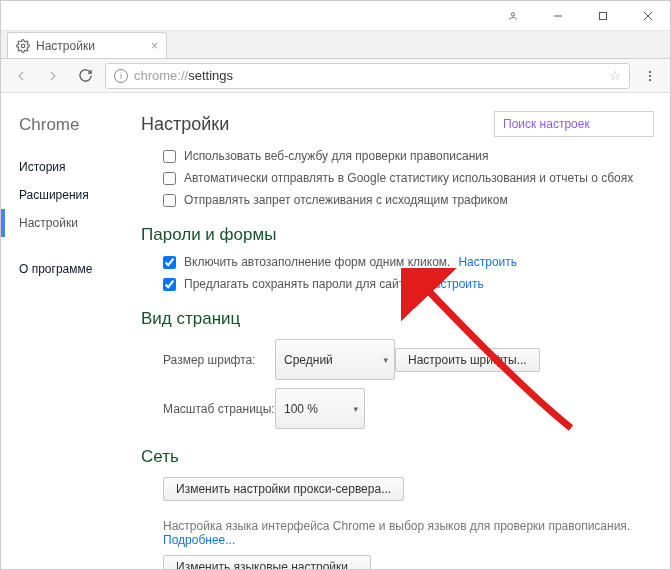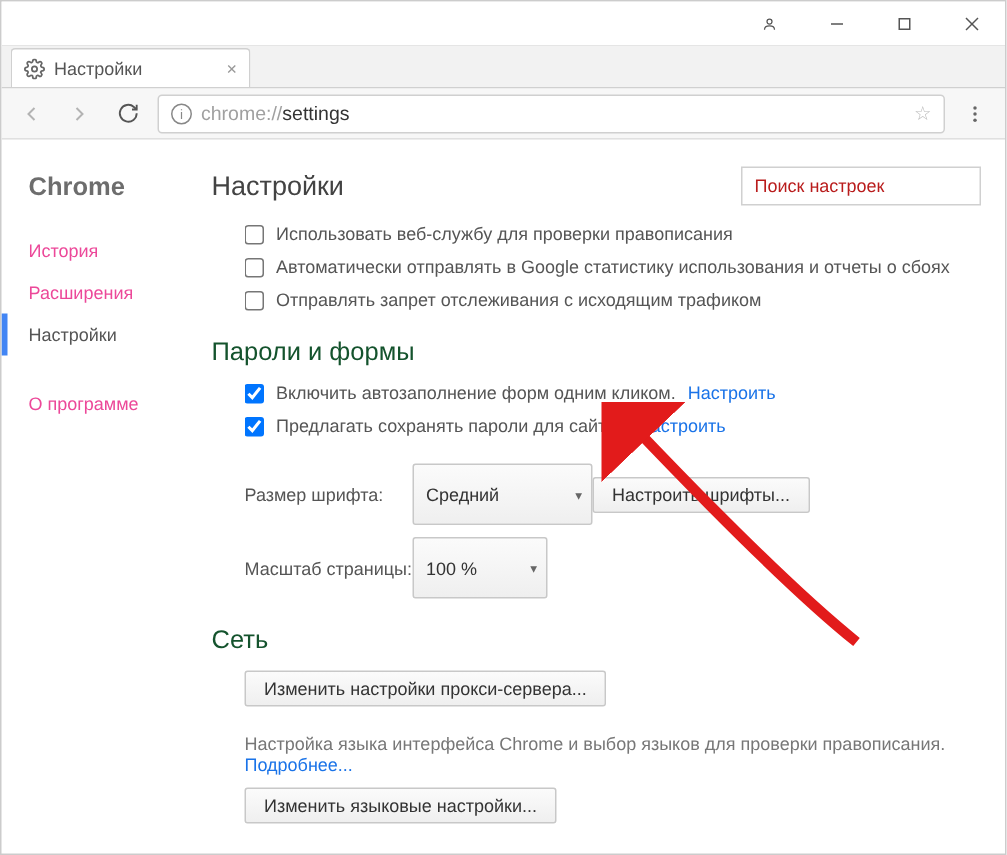--- a/index.html
+++ b/index.html
@@ -16,28 +16,28 @@
   .nav-btn { width: 24px; height: 24px; display: flex; align-items: center; justify-content: center; color: #b3b3b3; }
   .nav-btn.enabled { color: #555; }
   .omnibox { flex: 1; height: 26px; border: 1px solid #d0d0d0; border-radius: 3px; background: #fff; display: flex; align-items: center; padding: 0 8px; gap: 6px; font-size: 13px; color: #333; }
   .omnibox .info-icon { width: 14px; height: 14px; border: 1px solid #888; border-radius: 50%; display: flex; align-items: center; justify-content: center; font-size: 9px; color: #888; }
   .omnibox .url-gray { color: #a0a0a0; }
   .omnibox .url-dark { color: #333; }
   .omstar { color: #bbb; margin-left: auto; }
   .menu-btn { width: 24px; height: 24px; display: flex; align-items: center; justify-content: center; color: #666; }
   .content { display: flex; height: calc(570px - 30px - 28px - 34px - 2px); }
   .sidenav { width: 120px; padding: 22px 0 0 18px; }
-  .brand { font-size: 17px; color: #6d6d6d; margin-bottom: 18px; font-weight: 700; }
-  .nav-item { font-size: 12px; color: #ec4899; padding: 7px 0 7px 0; cursor: pointer; }
+  .brand { font-size: 17px; color: #6d6d6d; margin-bottom: 18px; font-weight: 400; }
+  .nav-item { font-size: 12px; color: #0f172a; padding: 7px 0 7px 0; cursor: pointer; }
   .nav-item.active { color: #555; border-left: 4px solid #4285f4; margin-left: -18px; padding-left: 14px; }
   .nav-spacer { height: 18px; }
   .main { flex: 1; padding: 18px 16px 0 20px; overflow-y: auto; position: relative; }
   .page-head { display: flex; align-items: center; justify-content: space-between; margin-bottom: 12px; }
   .page-title { font-size: 18px; color: #434343; font-weight: 400; }
-  .search-box { width: 160px; height: 26px; border: 1px solid #d0d0d0; padding: 0 8px; font-size: 12px; color: #b91c1c; display: flex; align-items: center; }
+  .search-box { width: 160px; height: 26px; border: 1px solid #d0d0d0; padding: 0 8px; font-size: 12px; color: #8b5cf6; display: flex; align-items: center; }
   .section { margin-bottom: 18px; }
   .section.indented { padding-left: 22px; }
   .section h3 { font-size: 17px; color: #14532d; font-weight: 400; margin-bottom: 10px; }
   .check-row { display: flex; align-items: flex-end; gap: 8px; margin-bottom: 8px; font-size: 12px; color: #555; }
   .check-row input[type=checkbox] { width: 13px; height: 13px; }
   .check-row .link { color: #1a73e8; cursor: pointer; }
   .form-row { display: flex; align-items: center; margin-bottom: 8px; font-size: 12px; color: #555; }
   .form-row label { min-width: 112px; }
   .select { height: 41px; min-width: 120px; border: 1px solid #c8c8c8; background: linear-gradient(#fbfbfb, #efefef); padding: 0 20px 0 8px; font-size: 12px; color: #333; display: inline-flex; align-items: center; position: relative; border-radius: 2px; }
   .select::after { content: "▾"; position: absolute; right: 6px; color: #666; font-size: 9px; }
@@ -159,20 +159,21 @@
           </div>
         <div class="check-row">
             <input type="checkbox" checked="" style="">
             <span>Предлагать сохранять пароли для сайтов</span> 
             <span class="link">Настроить</span>
           </div>
       </div>
     </div>
 
     <div class="section">
+      <h3>Вид страниц</h3>
       <div class="section indented" style="margin-bottom:0">
         <div class="form-row">
           <label>Размер шрифта:</label>
           <span class="select">Средний</span>
           <span class="btn">Настроить шрифты...</span>
         </div>
         <div class="form-row">
           <label>Масштаб страницы:</label>
           <span class="select" style="min-width:90px">100 %</span>
         </div>

